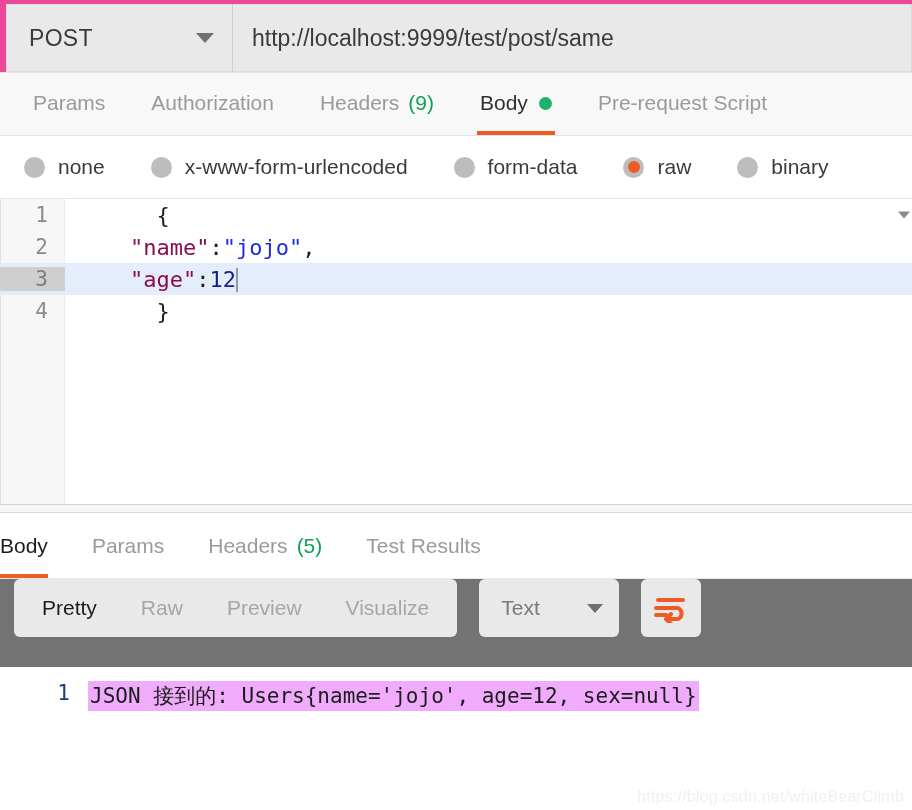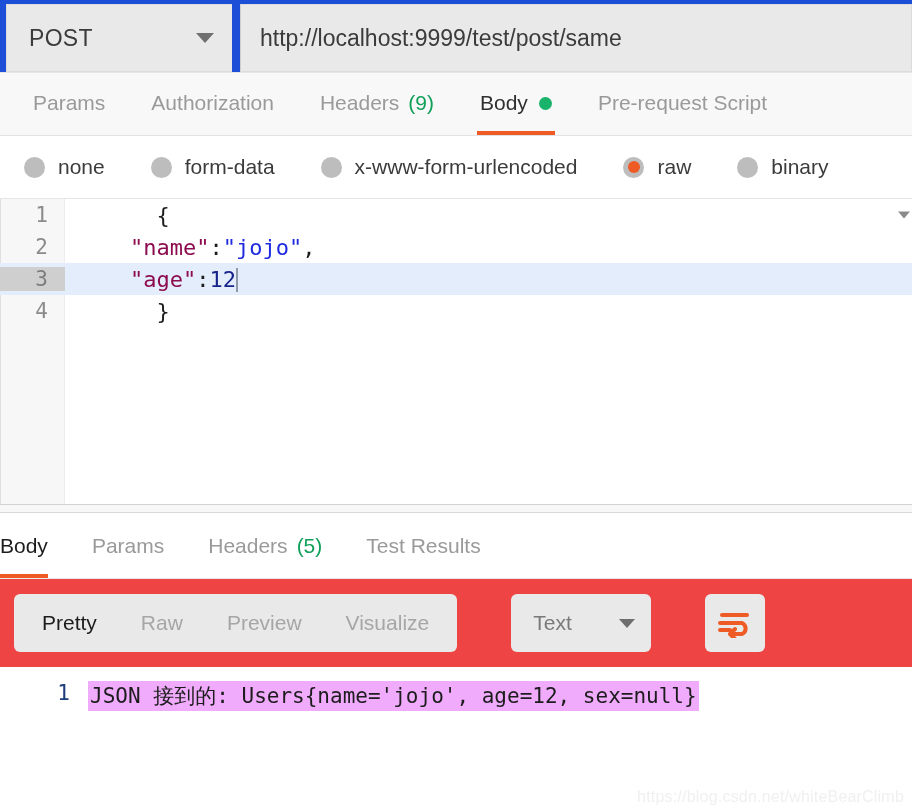--- a/index.html
+++ b/index.html
@@ -16,22 +16,21 @@
     position: relative;
   }
 
   
   .url-bar {
     display: flex;
     align-items: stretch;
     height: 72px;
     padding: 4px 0 0 6px;
     box-sizing: border-box;
-    background: #1d4ed8;
-    gap: 8px;
+    background: #ec4899;
   }
   .method-select {
     width: 226px;
     background: #e9e9e9;
     border: 1px solid #dcdcdc;
     border-right: none;
     display: flex;
     align-items: center;
     justify-content: space-between;
     padding: 0 18px 0 22px;
@@ -245,26 +244,24 @@
     position: absolute;
     left: 0; right: 22px;
     bottom: 0;
     height: 4px;
     background: #ef5b25;
   }
 
   
   .res-toolbar {
     display: flex;
-    align-items: center;
     height: 88px;
     padding: 0 0 0 14px;
     box-sizing: border-box;
-    background: #ef4444;
-    gap: 32px;
+    background: #737373;
   }
   .pill {
     display: flex;
     align-items: center;
     background: #e9e9e9;
     border-radius: 6px;
     height: 58px;
     padding: 0 6px;
     box-sizing: border-box;
   }
@@ -381,25 +378,25 @@
   </div>
 </div>
 
 <div class="radio-row">
   <div class="radio-item">
     <span class="radio-dot"></span>
     <span class="radio-label">none</span>
   </div>
   <div class="radio-item">
     <span class="radio-dot"></span>
-    <span class="radio-label">form-data</span>
+    <span class="radio-label">x-www-form-urlencoded</span>
   </div>
   <div class="radio-item">
     <span class="radio-dot"></span>
-    <span class="radio-label">x-www-form-urlencoded</span>
+    <span class="radio-label">form-data</span>
   </div>
   <div class="radio-item selected">
     <span class="radio-dot"></span>
     <span class="radio-label">raw</span>
   </div>
   <div class="radio-item">
     <span class="radio-dot"></span>
     <span class="radio-label">binary</span>
   </div>
 </div>

